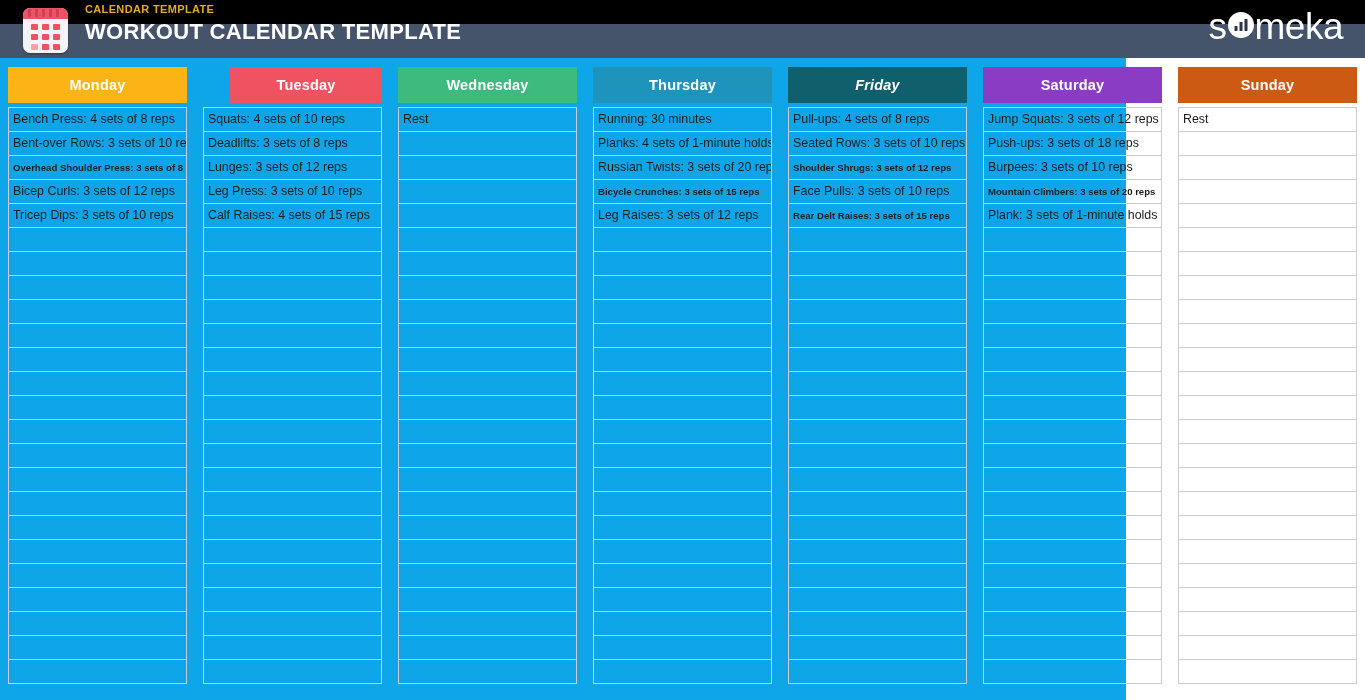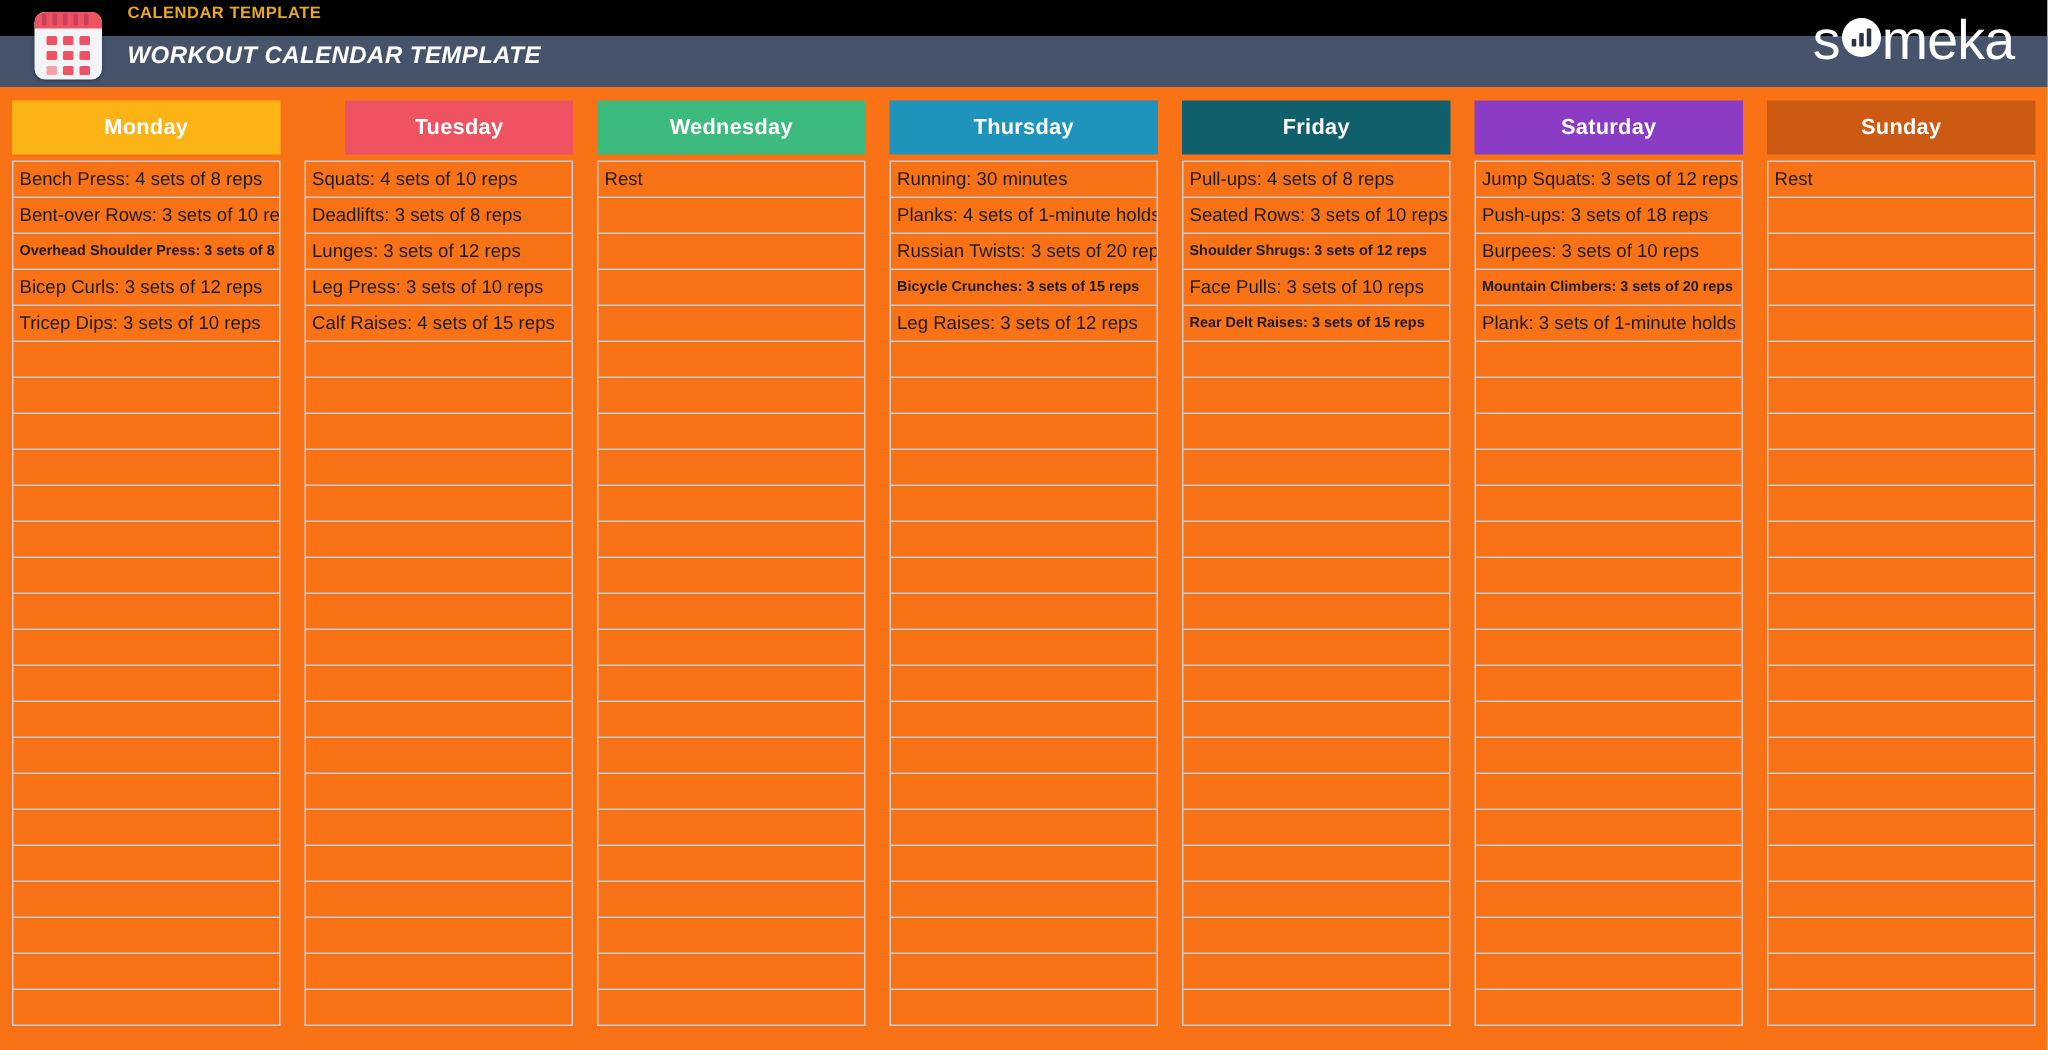--- a/index.html
+++ b/index.html
@@ -80,27 +80,26 @@
     top: 3px;
     font-size: 11px;
     font-weight: 700;
     letter-spacing: .35px;
     color: #e7a823;
     z-index: 5;
   }
   .main-title {
     position: absolute;
     left: 85px;
-    top: 29px;
-    font-size: 16px;
+    top: 19px;
+    font-size: 22px;
     font-weight: 700;
     letter-spacing: .3px;
     color: #ffffff;
     z-index: 5;
-    font-style: italic;
   }
 
   
   .logo {
     position: absolute;
     right: 22px;
     top: 8px;
     display: flex;
     align-items: baseline;
     z-index: 5;
@@ -133,23 +132,23 @@
   .logo .o-bars i {
     display: block;
     width: 3px;
     background: #2b3445;
     border-radius: .5px;
   }
 
   
   .sheet {
     position: relative;
-    width: 1365px;
+    width: 1126px;
     height: 642px;
-    background: #f97316;
+    background: #0ea5e9;
     padding: 0;
   }
   .grid {
     position: absolute;
     left: 0;
     top: 9px;
     width: 1365px;
     display: flex;
   }
   .col {
@@ -344,21 +343,21 @@
           <div class="cell empty"></div>
           <div class="cell empty"></div>
           <div class="cell empty"></div>
           <div class="cell empty"></div>
           <div class="cell empty"></div>
           <div class="cell empty"></div>
           <div class="cell empty"></div>
         </div>
       </div>
       <div class="col">
-        <div class="day-head" style="background: rgb(15, 95, 109);">Friday</div>
+        <div class="day-head" style="background: rgb(15, 95, 109); font-style: italic;">Friday</div>
         <div class="cells">
           <div class="cell">Pull-ups: 4 sets of 8 reps</div>
           <div class="cell">Seated Rows: 3 sets of 10 reps</div>
           <div class="cell shrink">Shoulder Shrugs: 3 sets of 12 reps</div>
           <div class="cell">Face Pulls: 3 sets of 10 reps</div>
           <div class="cell shrink">Rear Delt Raises: 3 sets of 15 reps</div>
           <div class="cell empty"></div>
           <div class="cell empty"></div>
           <div class="cell empty"></div>
           <div class="cell empty"></div>

